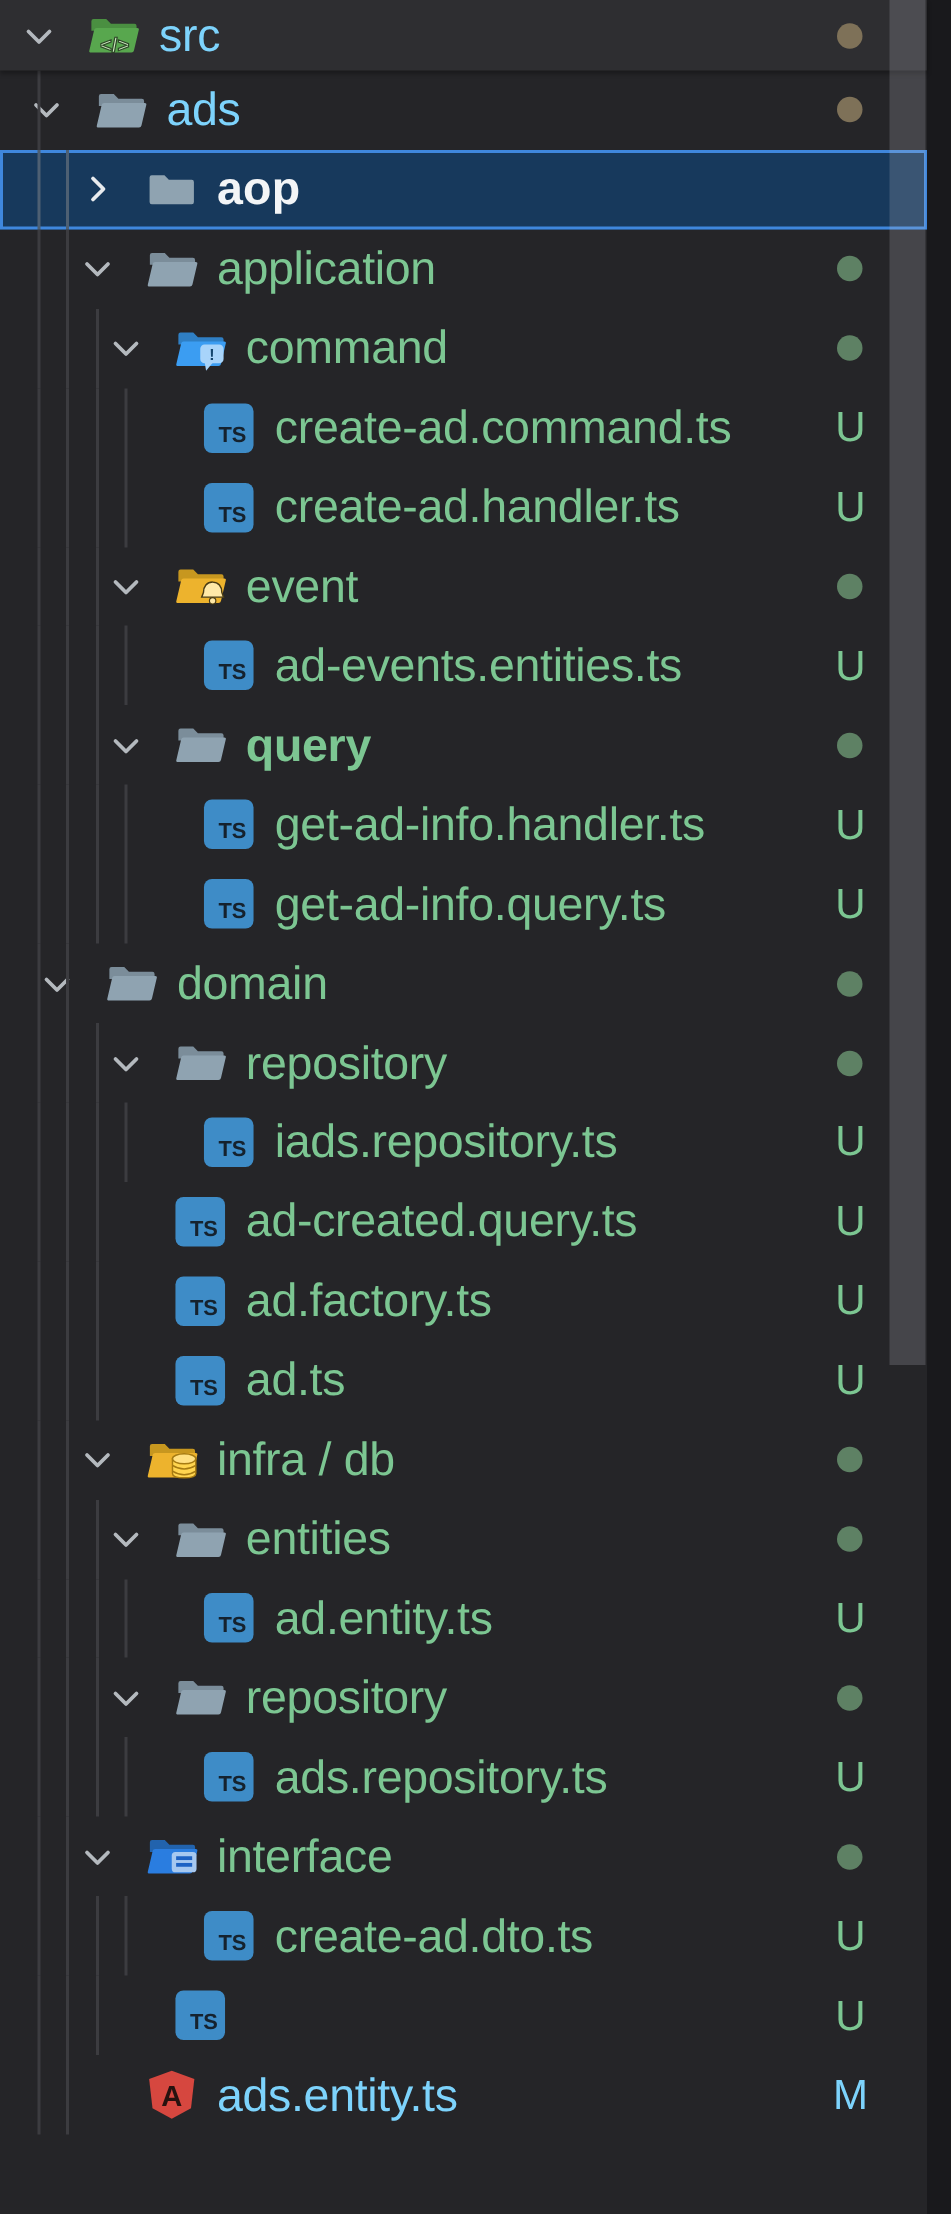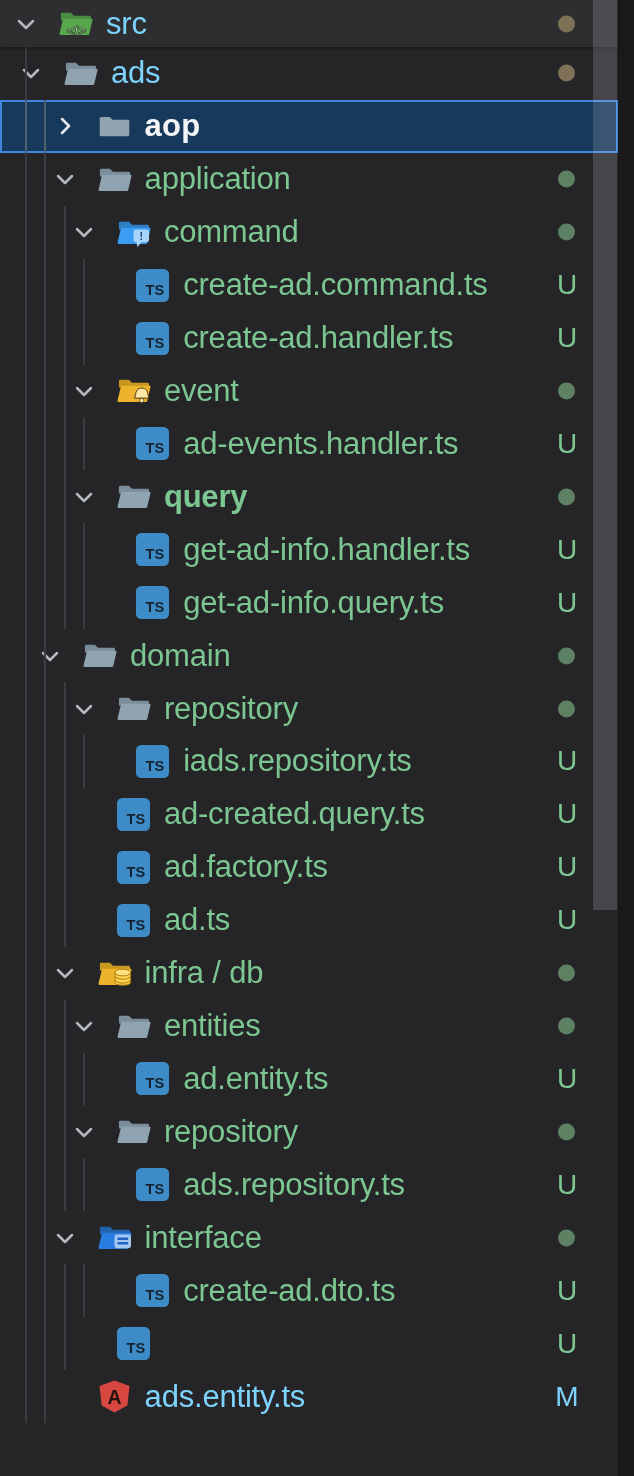--- a/index.html
+++ b/index.html
@@ -177,21 +177,21 @@
         <span class="guide" style="left:44.3px"></span>
         <span class="guide" style="left:63.6px"></span>
         <span class="guide" style="left:82.9px"></span>
         <span class="twistie"></span>
         <span class="icon">
           <svg width="35" height="35" viewBox="0 0 36 36">
             <rect x="1" y="1" width="34" height="34" rx="5.5" fill="#3e8cc7"></rect>
             <text x="20.5" y="27.5" text-anchor="middle" font-size="15" font-weight="bold" fill="#15222e" font-family="Liberation Sans, sans-serif">TS</text>
           </svg>
         </span>
-        <span class="label c-green">ad-events.handler.ts</span>
+        <span class="label c-green">ad-events.entities.ts</span>
         <span class="badge c-green">U</span>
       </div>
       <div class="row" style="padding-left: 63.9px; font-weight: bold;">
         <span class="guide" style="left:25.0px"></span>
         <span class="guide" style="left:44.3px"></span>
         <span class="guide" style="left:63.6px"></span>
         <span class="twistie">
           <svg width="26" height="26" viewBox="0 0 26 26">
             <polyline points="6,10 13,17 20,10" fill="none" stroke="#b4b9be" stroke-width="2.5" stroke-linecap="round" stroke-linejoin="round"></polyline>
           </svg>
@@ -228,21 +228,21 @@
         <span class="twistie"></span>
         <span class="icon">
           <svg width="35" height="35" viewBox="0 0 36 36">
             <rect x="1" y="1" width="34" height="34" rx="5.5" fill="#3e8cc7"></rect>
             <text x="20.5" y="27.5" text-anchor="middle" font-size="15" font-weight="bold" fill="#15222e" font-family="Liberation Sans, sans-serif">TS</text>
           </svg>
         </span>
         <span class="label c-green">get-ad-info.query.ts</span>
         <span class="badge c-green">U</span>
       </div>
-      <div class="row" style="padding-left: 30px;">
+      <div class="row" style="padding-left: 18px;">
         <span class="guide" style="left:25.0px"></span>
         <span class="guide" style="left:44.3px"></span>
         <span class="twistie">
           <svg width="26" height="26" viewBox="0 0 26 26">
             <polyline points="6,10 13,17 20,10" fill="none" stroke="#b4b9be" stroke-width="2.5" stroke-linecap="round" stroke-linejoin="round"></polyline>
           </svg>
         </span>
         <span class="icon">
           <svg width="35" height="35" viewBox="0 0 36 36">
             <path d="M3 8.4 Q3 6.9 4.5 6.9 L13.2 6.9 L16.4 10.1 L32.5 10.1 Q34 10.1 34 11.6 L34 15 L3 15 Z" fill="#7b8d9a"></path>

